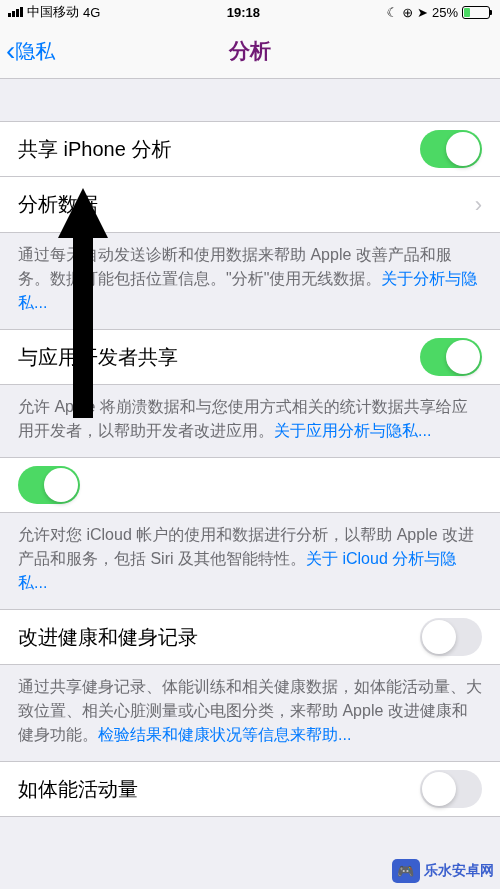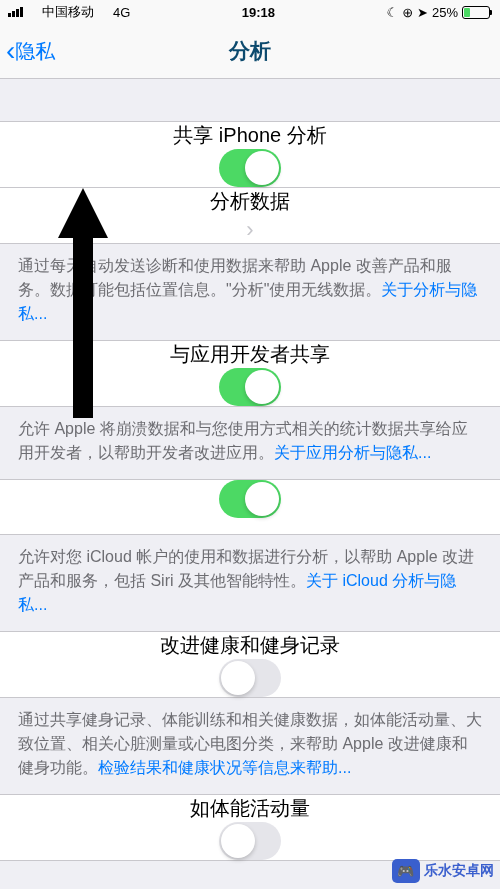--- a/index.html
+++ b/index.html
@@ -14,21 +14,21 @@
     .status-bar {
       height: 24px;
       background: #f9f9f9;
       display: flex;
       align-items: center;
       justify-content: space-between;
       padding: 0 8px;
       font-size: 13px;
       font-weight: 500;
     }
-    .status-left { display: flex; align-items: center; gap: 19px; }
+    .status-left { display: flex; align-items: center; gap: 4px; }
     .status-right { display: flex; align-items: center; gap: 4px; }
     .signal { display: flex; gap: 1px; align-items: flex-end; }
     .signal-bar { width: 3px; background: #000; }
     .sb1 { height: 4px; } .sb2 { height: 6px; } .sb3 { height: 8px; } .sb4 { height: 10px; }
     .battery { display: inline-flex; align-items: center; }
     .battery-body { width: 28px; height: 13px; border: 1px solid #000; border-radius: 3px; padding: 1px; display: flex; }
     .battery-fill { width: 25%; height: 100%; background: #4cd964; border-radius: 1px; }
     .battery-tip { width: 2px; height: 5px; background: #000; border-radius: 0 1px 1px 0; }
     .nav-bar {
       height: 55px;
@@ -46,36 +46,35 @@
       padding-left: 6px;
       cursor: pointer;
     }
     .back-chevron { font-size: 28px; font-weight: 300; margin-right: 0px; }
     .nav-title {
       position: absolute;
       left: 50%;
       transform: translateX(-50%);
       font-size: 21px;
       font-weight: 600;
-      color: #0c4a6e;
+      color: #701a75;
     }
     .content { height: calc(100% - 79px); overflow-y: auto; }
     .group-gap { height: 42px; }
     .cell {
       background: #fff;
       border-top: 1px solid #c8c7cc;
       border-bottom: 1px solid #c8c7cc;
       min-height: 56px;
       display: flex;
       align-items: center;
       justify-content: space-between;
       padding: 0 18px;
       font-size: 20px;
       color: #000;
-      flex-direction: column;
     }
     .cell + .cell { border-top: none; }
     .chevron-right { color: #c7c7cc; font-size: 22px; }
     .switch {
       width: 62px;
       height: 38px;
       border-radius: 19px;
       position: relative;
       cursor: pointer;
     }

